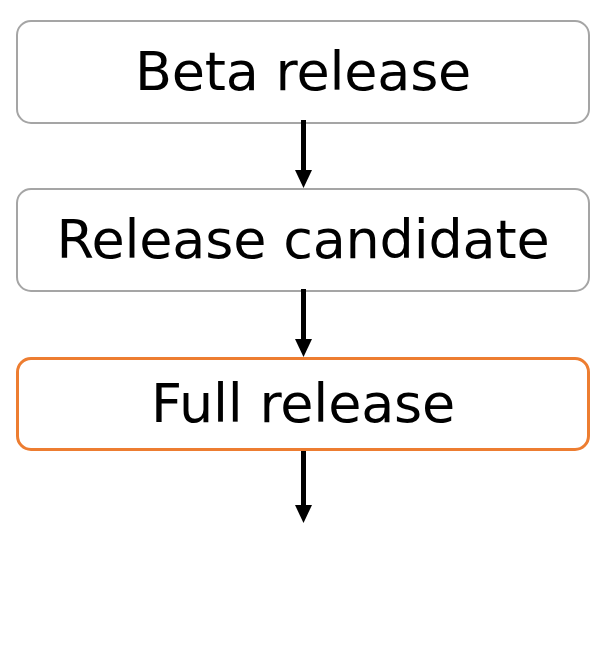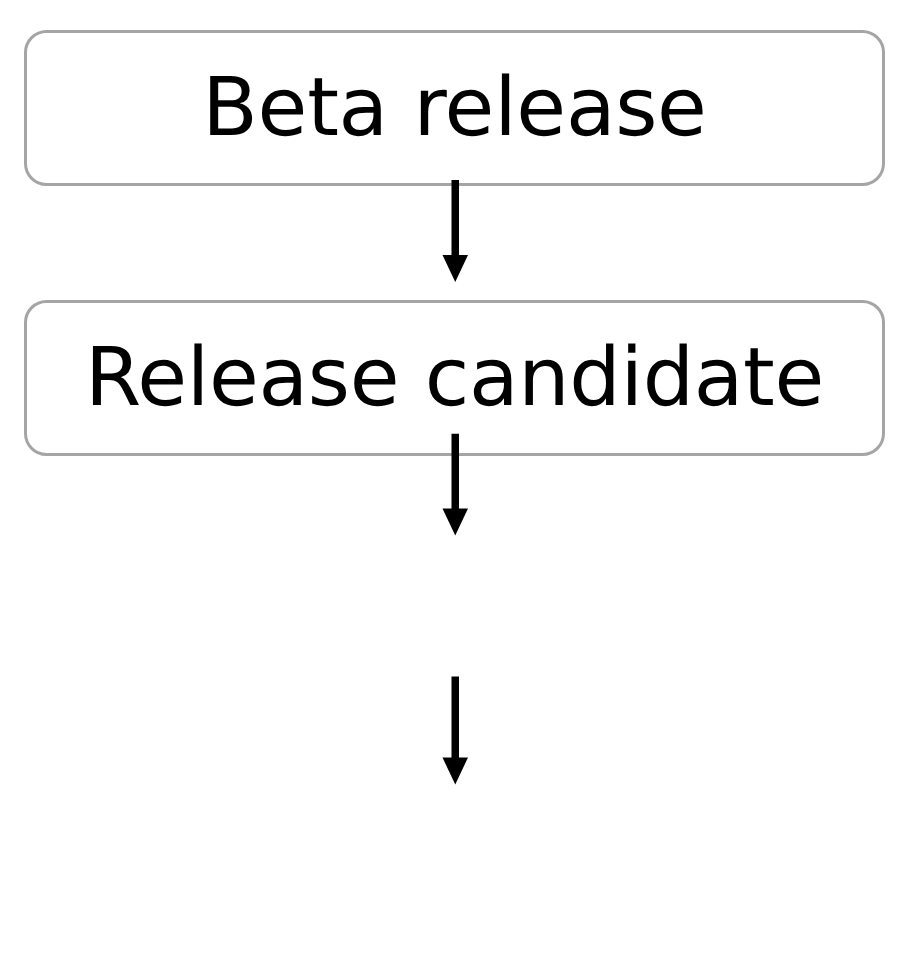--- a/index.html
+++ b/index.html
@@ -37,21 +37,21 @@
     font-weight: 400;
   }
   .node.default {
     border: 2.5px solid #a5a5a5;
   }
   .node.highlight {
     border: 3px solid #ed7d31;
   }
   
   #node-0 { top: 20px;  height: 104px; }
-  #node-1 { top: 200px; height: 104px; border-radius: 15px; }
+  #node-1 { top: 188px; height: 104px; border-radius: 15px; }
   #node-2 { top: 357px; height: 94px;  }
   #node-3 { top: 522px; height: 96px;  }
 
   .connector {
     position: absolute;
     left: 0;
     width: 607px;
     pointer-events: none;
   }
   #conn-0 { top: 120px; height: 70px; }
@@ -78,20 +78,23 @@
     <span class="node-label">Release candidate</span>
   </div>
 
   <div class="connector" id="conn-1">
     <svg width="607" height="70" viewBox="0 0 607 70">
       <line x1="303.5" y1="0" x2="303.5" y2="52" stroke="#000000" stroke-width="5"></line>
       <polygon points="295,50 312,50 303.5,68" fill="#000000"></polygon>
     </svg>
   </div>
 
+  <div class="node highlight" id="node-2">
+    <span class="node-label">Full release</span>
+  </div>
 
   <div class="connector" id="conn-2">
     <svg width="607" height="76" viewBox="0 0 607 76">
       <line x1="303.5" y1="2" x2="303.5" y2="58" stroke="#000000" stroke-width="5"></line>
       <polygon points="295,56 312,56 303.5,74" fill="#000000"></polygon>
     </svg>
   </div>
 
 
 </div>

